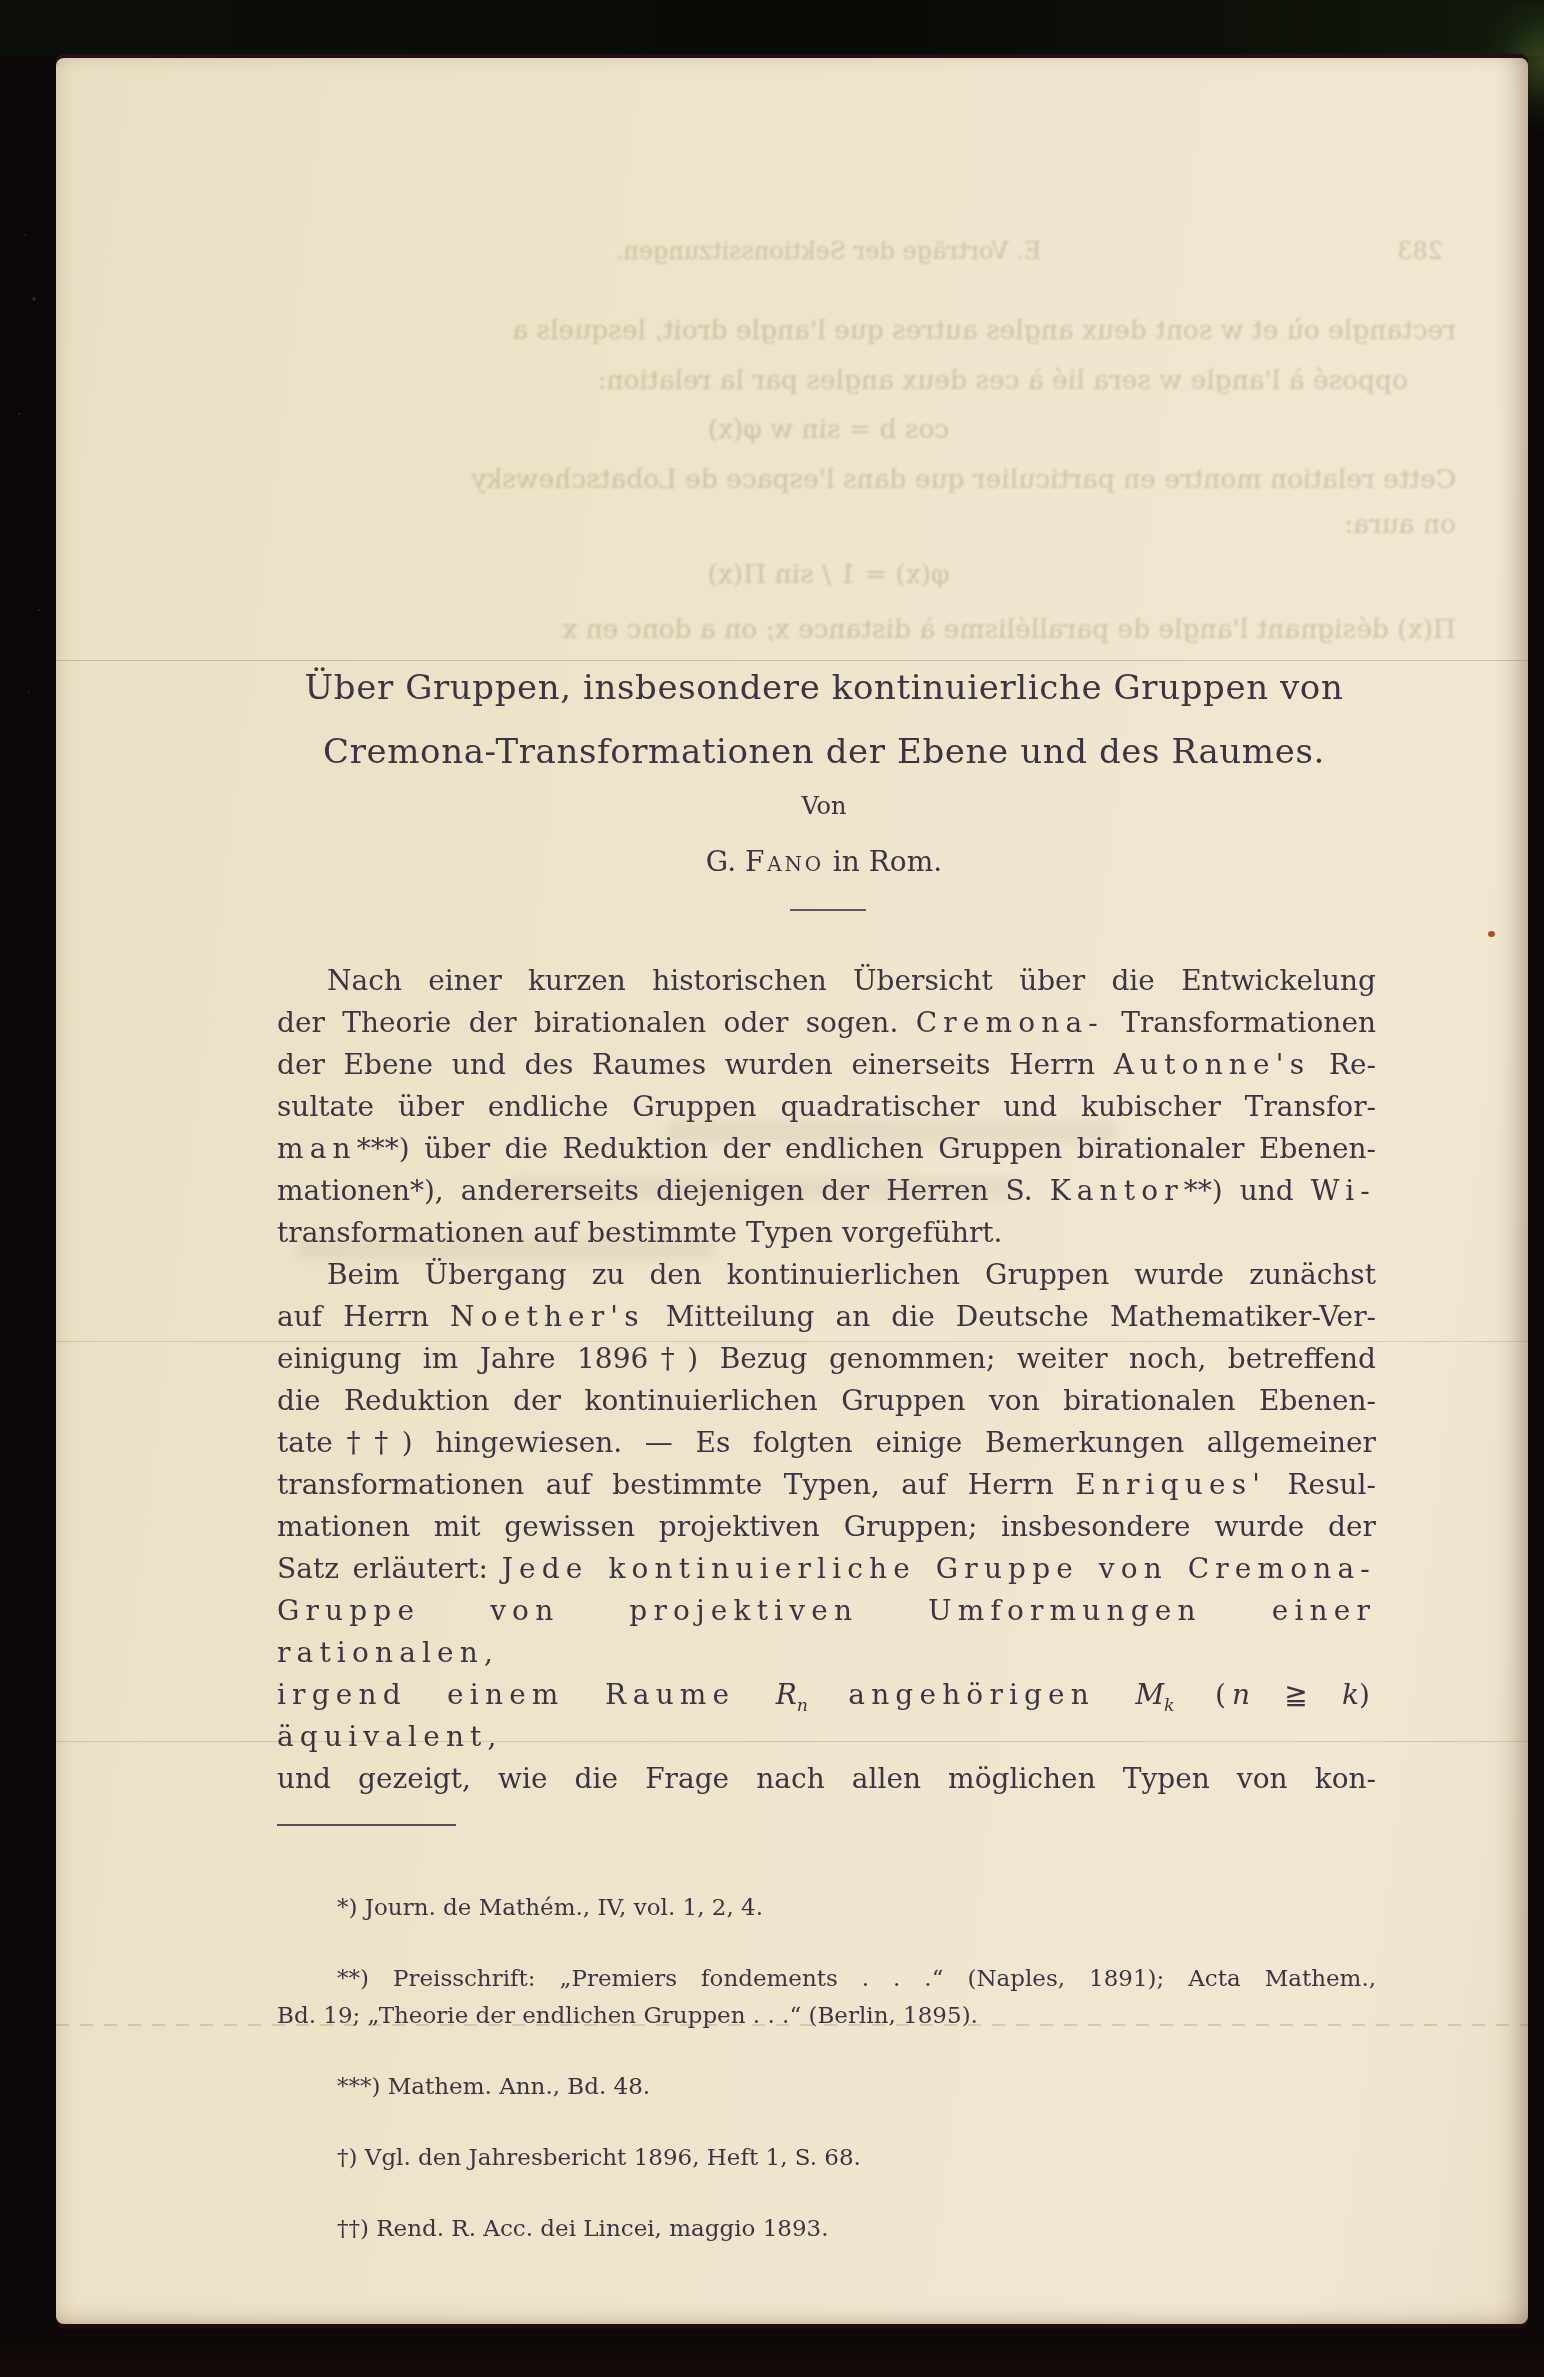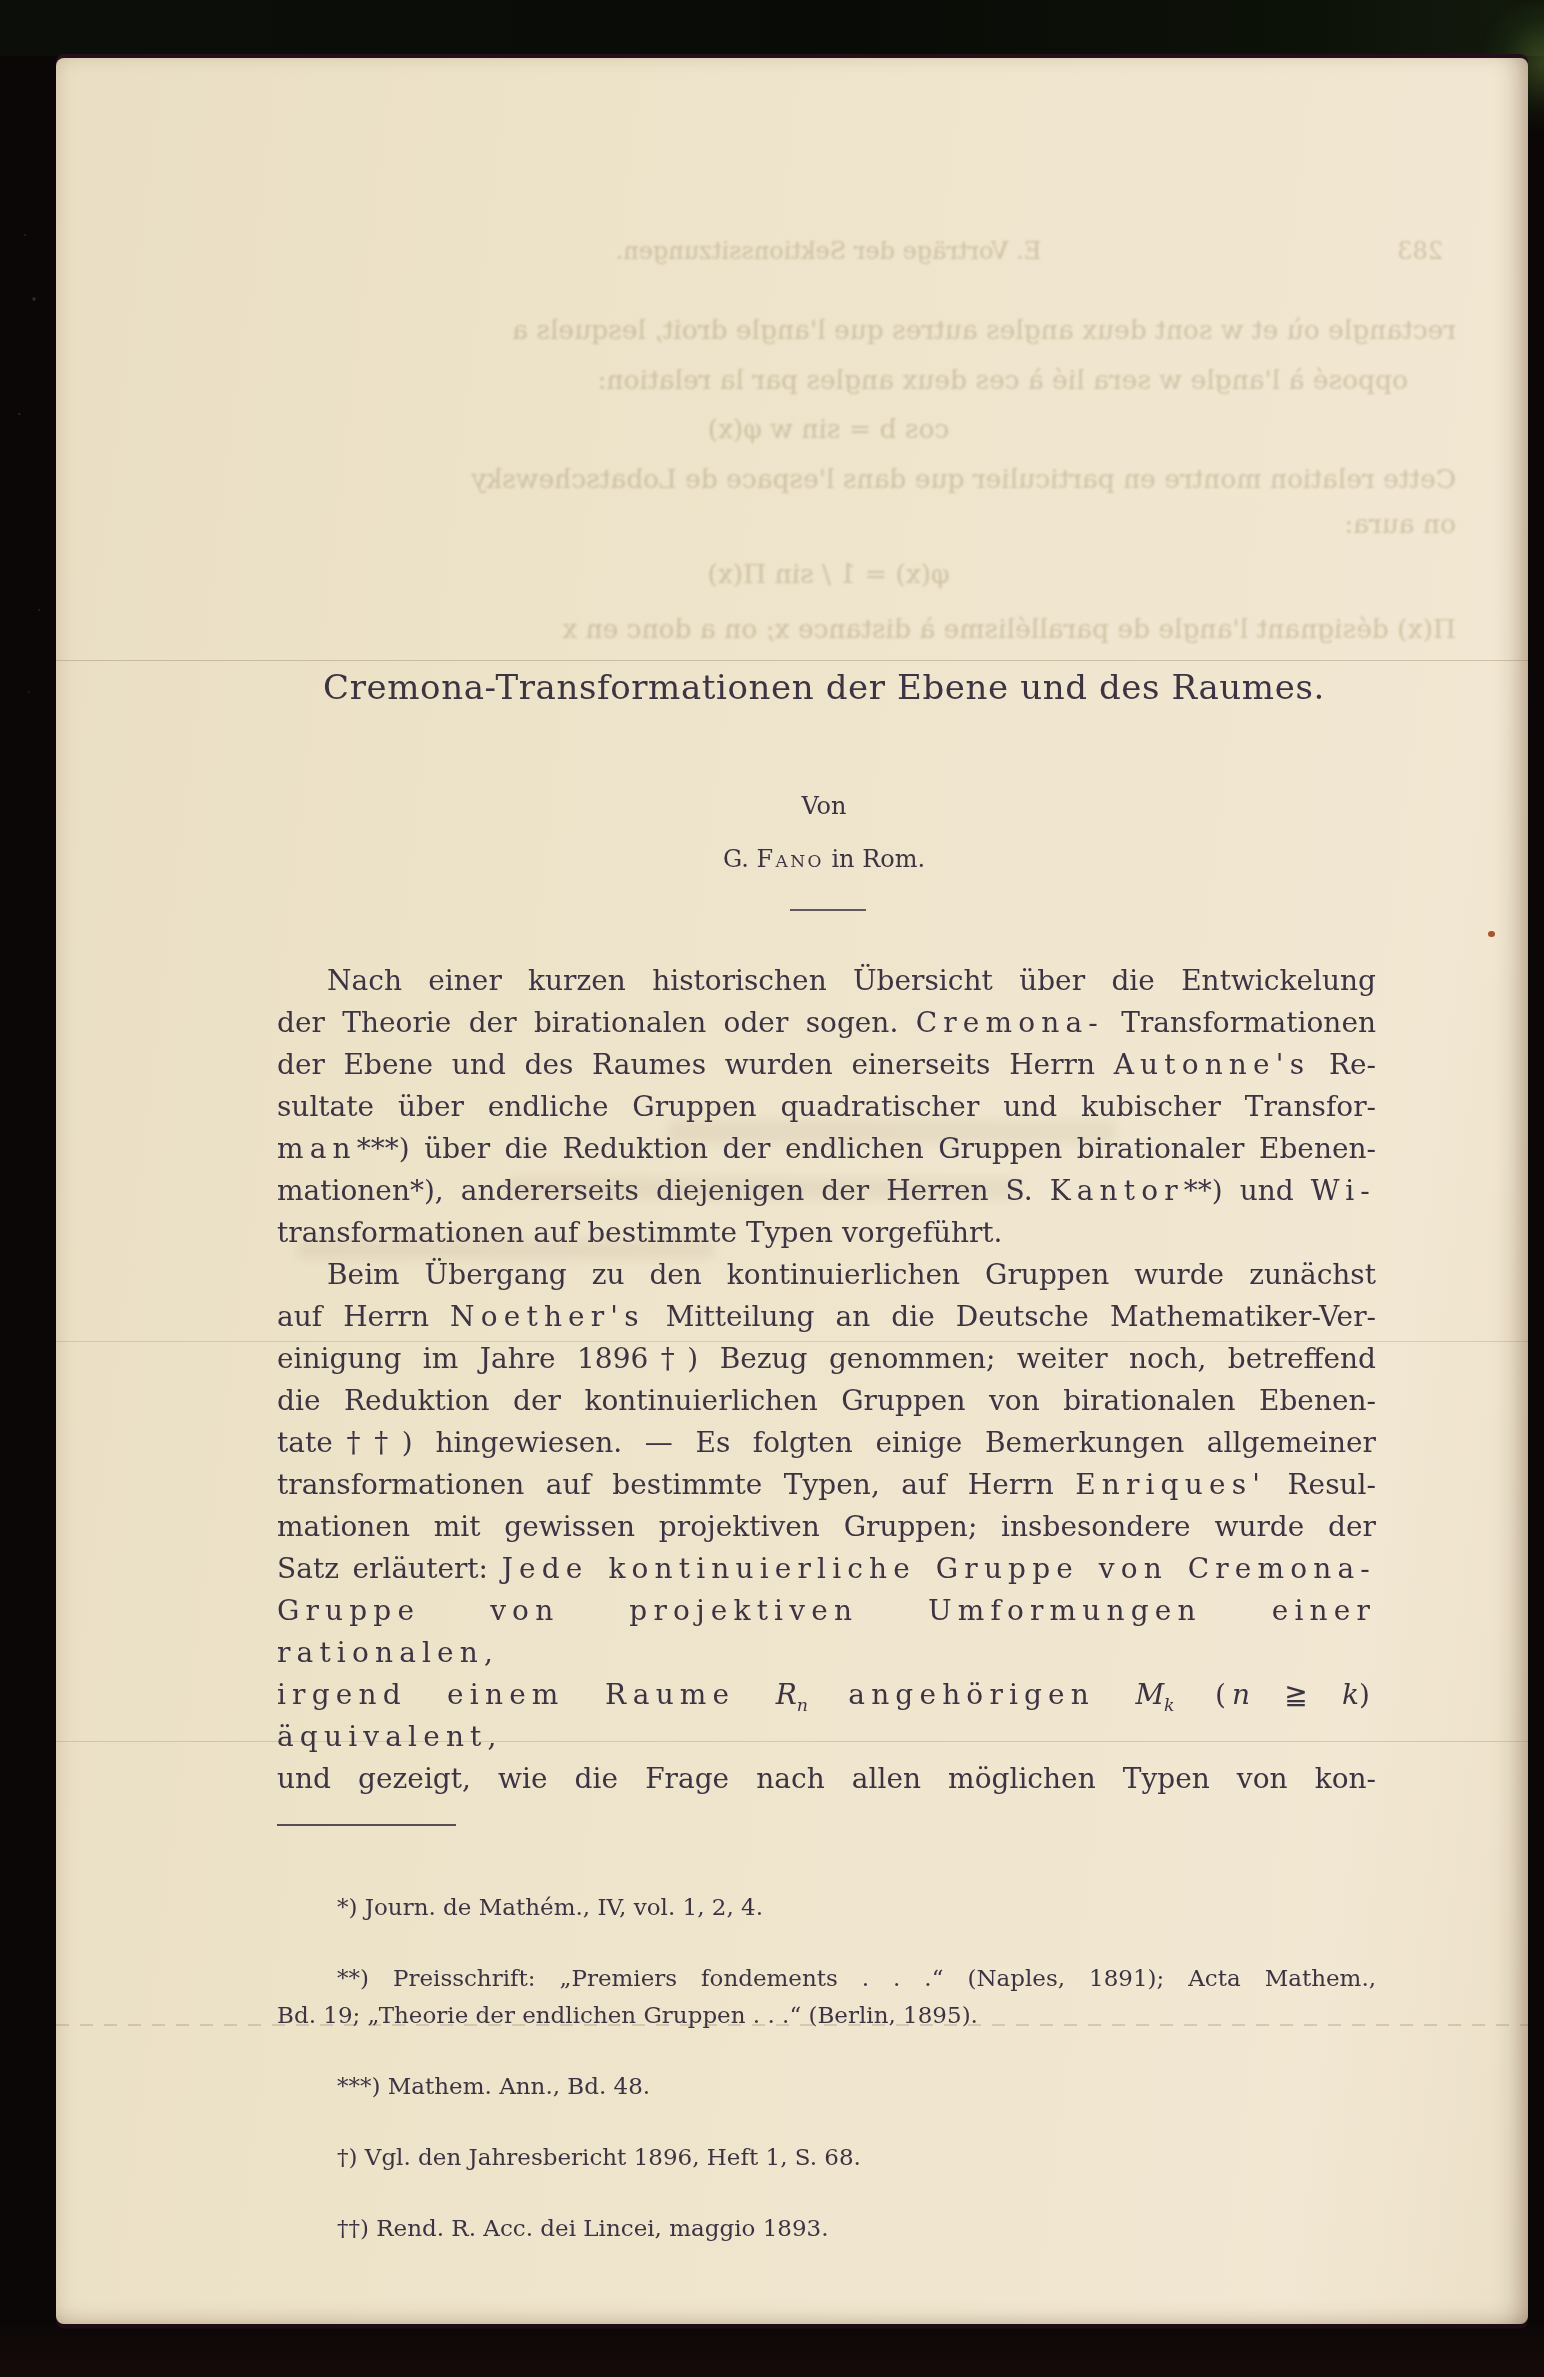--- a/index.html
+++ b/index.html
@@ -43,21 +43,21 @@
   .bl.hdr{font-size:24px;text-align:center;}
   .bl .num{position:absolute;left:13px;top:0;}
   .smear{position:absolute;background:rgba(150,130,95,.10);filter:blur(4.8px);border-radius:8px;}
 
   
   .title-block{position:absolute;left:197px;top:597px;width:1142px;text-align:center;
     font-size:34px;line-height:64px;letter-spacing:0.6px;color:var(--ink);}
   .von{position:absolute;left:197px;top:734px;width:1142px;text-align:center;
     font-size:24px;color:var(--ink);}
   .author{position:absolute;left:197px;top:787px;width:1142px;text-align:center;
-    font-size:24px;color:var(--ink);}
+    font-size:28px;color:var(--ink);}
   .sc{font-variant:small-caps;letter-spacing:.10em;}
   .byline-rule{position:absolute;left:734px;top:851px;width:76px;height:2.4px;
     background:var(--ink);opacity:.8;}
 
   .body-text{position:absolute;left:221px;top:902px;width:1099px;
     font-size:28px;line-height:42px;color:var(--ink);}
   .line{text-align:justify;text-align-last:justify;}
   .line.ind{text-indent:50px;}
   .line.pl{text-align-last:left;}
   .sp{letter-spacing:.22em;}
@@ -102,20 +102,21 @@
   <div class="smear" style="left:611px;top:1062px;width:450px;height:22.5px;"></div>
   <div class="smear" style="left:450px;top:1120px;width:515px;height:21px;"></div>
   <div class="smear" style="left:241px;top:1182px;width:418px;height:19.3px;"></div>
 
   <div class="art" style="top:602px;"></div>
   <div class="art" style="top:1283px;opacity:.7;"></div>
   <div class="art" style="top:1683px;opacity:.75;"></div>
   <div class="art-dash" style="top:1966px;"></div>
 
   <div class="title-block">
+    <div>Über Gruppen, insbesondere kontinuierliche Gruppen von</div>
     <div>Cremona-Transformationen der Ebene und des Raumes.</div>
   </div>
 
   <div class="von">Von</div>
 
   <div class="author"><span>G. </span><span class="sc">Fano</span><span> in Rom.</span></div>
 
   <div class="byline-rule"></div>
 
   <div class="body-text">

